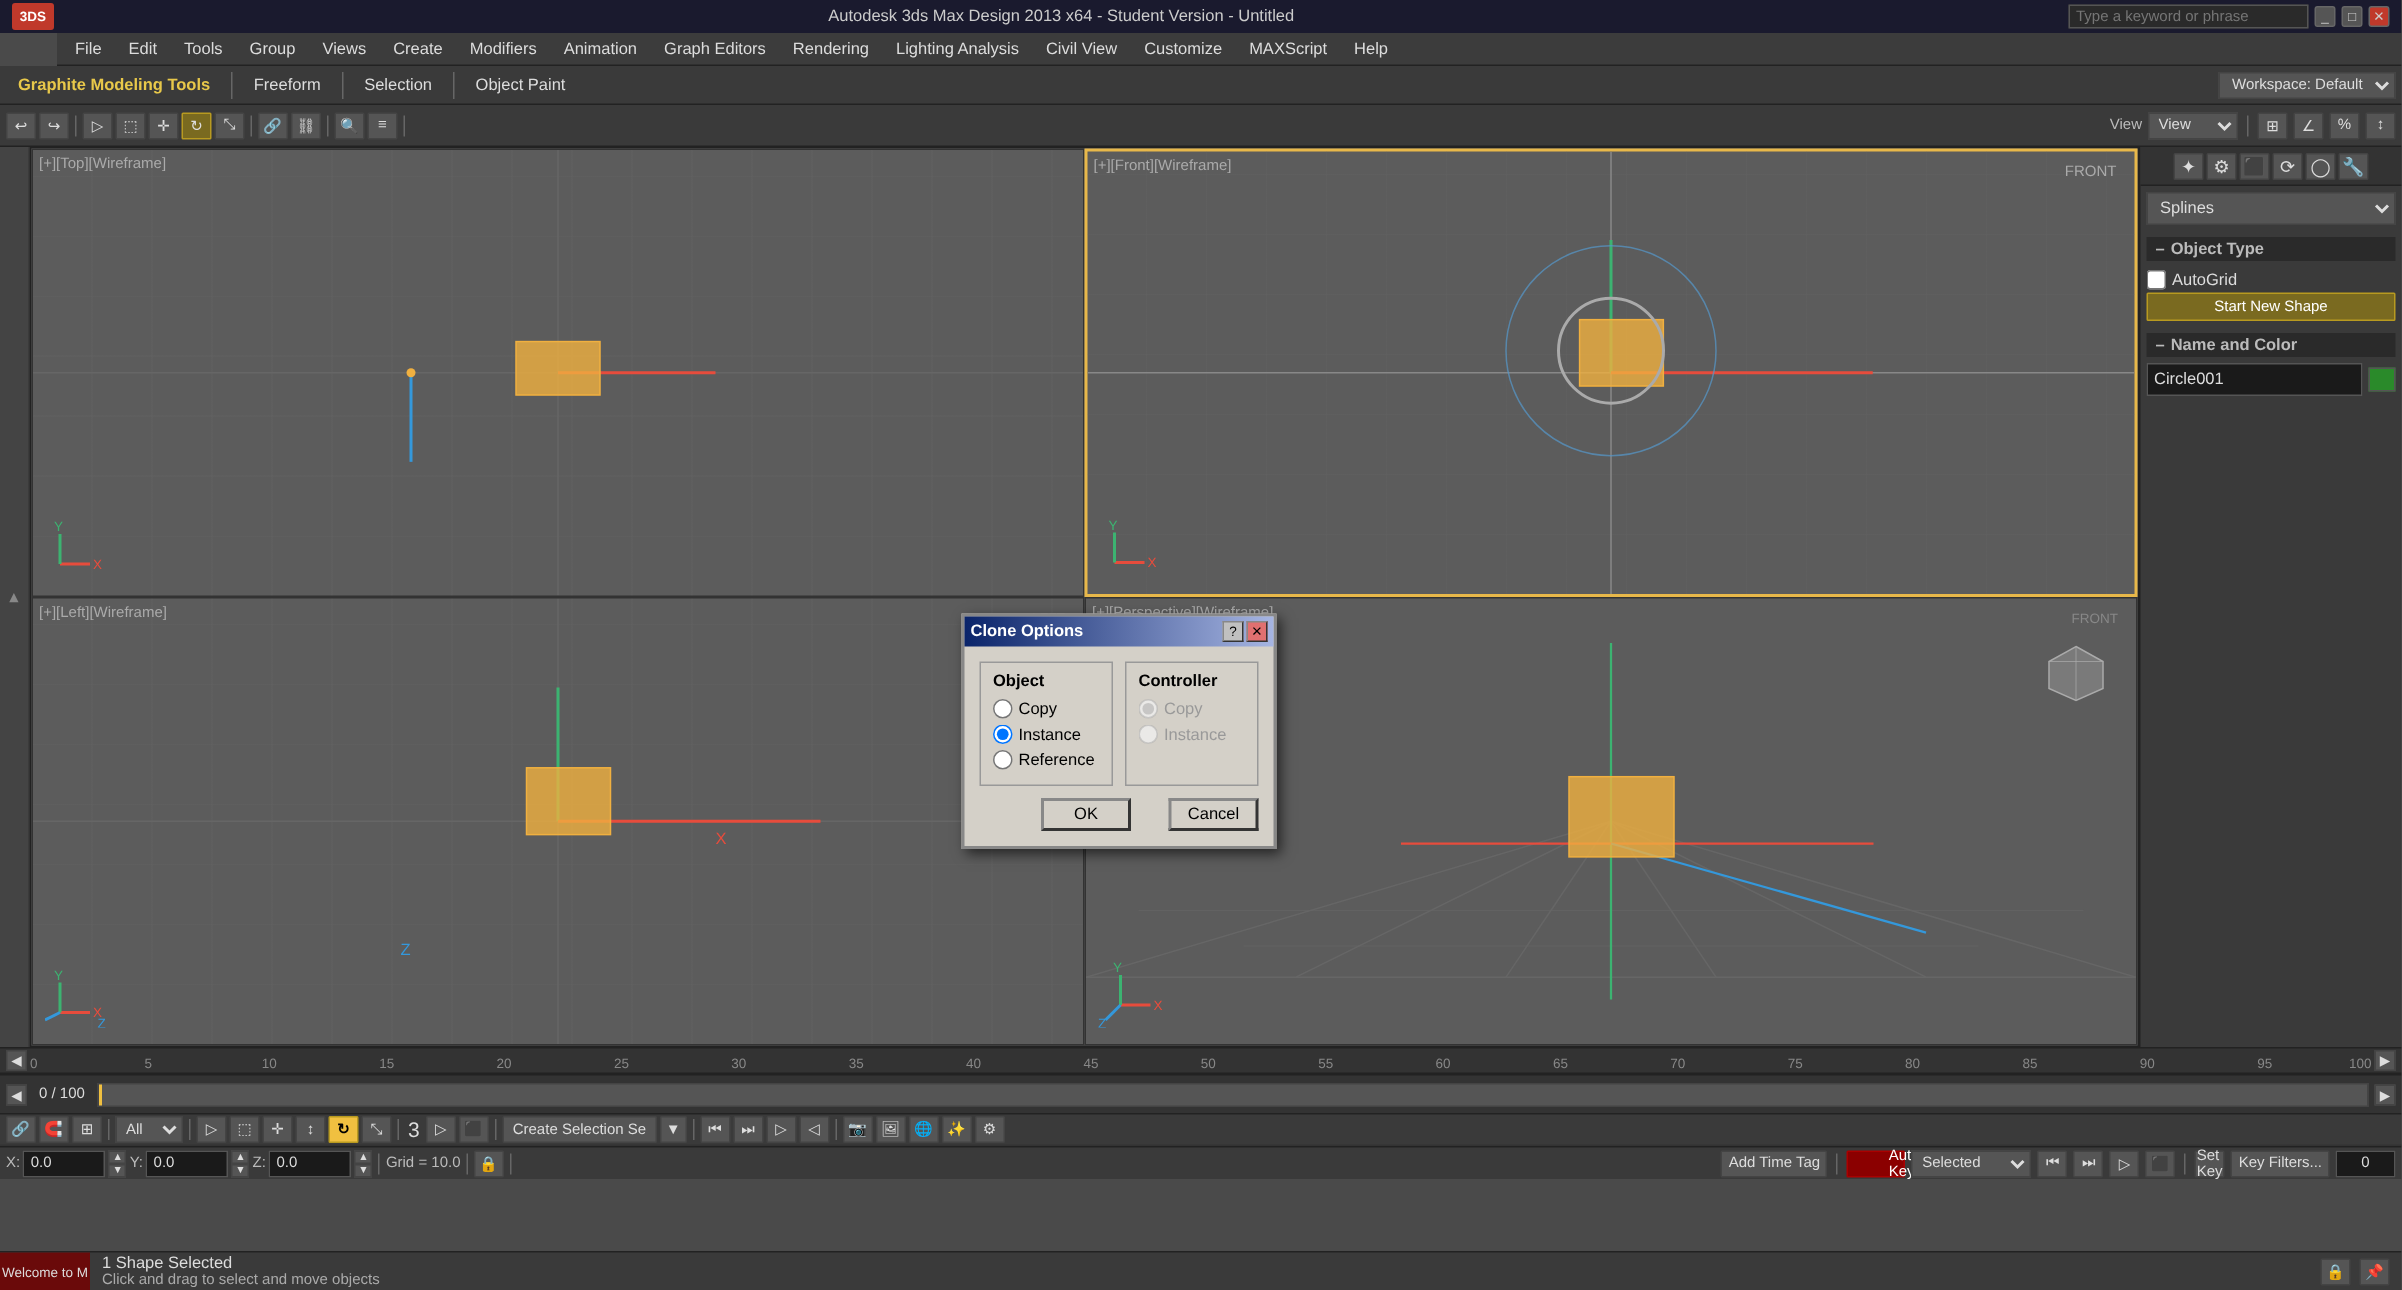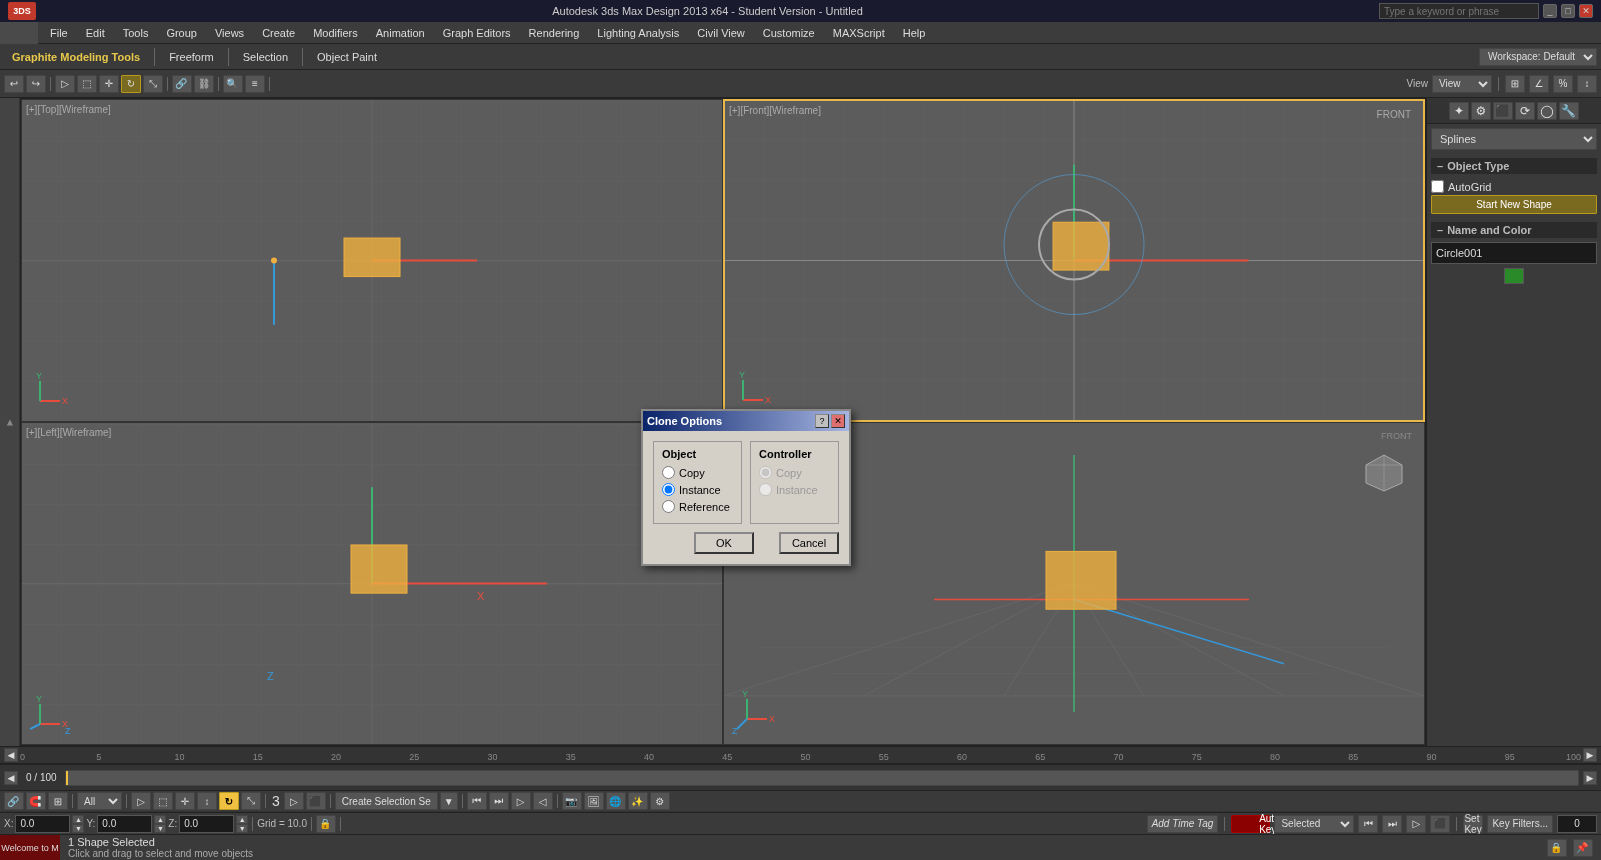--- a/index.html
+++ b/index.html
@@ -54,21 +54,21 @@
     .bt-btn { width: 20px; height: 18px; background: #555; border: 1px solid #444; display: flex; align-items: center; justify-content: center; cursor: pointer; font-size: 10px; color: #ddd; border-radius: 1px; }
     .bt-btn.active { background: #7a6a20; border-color: #b89a20; }
     .bt-sep { width: 1px; height: 14px; background: #666; margin: 0 2px; }
     .coord-group { display: flex; align-items: center; gap: 2px; }
     .coord-label { font-size: 10px; color: #bbb; }
     .coord-input { width: 55px; height: 18px; background: #1a1a1a; border: 1px solid #555; color: #ddd; font-size: 10px; padding: 0 4px; }
     .coord-spin { display: flex; flex-direction: column; }
     .coord-spin-btn { width: 12px; height: 9px; background: #555; border: 1px solid #444; display: flex; align-items: center; justify-content: center; font-size: 7px; cursor: pointer; }
 
     
-    #statusbar { height: 44px; display: flex; background: #3a3a3a; border-top: 1px solid #222; }
+    #statusbar { height: 44px; display: flex; background: #3a3a3a; border-top: 1px solid #222; margin-top: 48px; }
 
     
     #dialog-overlay { position: absolute; top: 0; left: 0; right: 0; bottom: 0; pointer-events: none; }
     #clone-dialog { position: absolute; top: 310px; left: 620px; width: 210px; background: #d4d0c8; border: 2px solid #888; box-shadow: 3px 3px 8px rgba(0,0,0,0.6); pointer-events: all; font-size: 11px; color: #000; }
     .dialog-titlebar { height: 20px; background: linear-gradient(to right, #0a246a, #a6b5e2); display: flex; align-items: center; justify-content: space-between; padding: 0 4px; cursor: move; }
     .dialog-title-text { color: white; font-size: 11px; font-weight: bold; }
     .dialog-btns { display: flex; gap: 2px; }
     .dialog-winbtn { width: 14px; height: 14px; background: #c0c0c0; border: 1px outset #888; display: flex; align-items: center; justify-content: center; font-size: 9px; cursor: pointer; color: #000; }
     .dialog-winbtn.close { background: #e07070; }
     .dialog-body { padding: 10px; }
@@ -402,21 +402,21 @@
           </div>
           <div class="rp-highlighted">Start New Shape</div>
 
         </div>
 
         <div class="rp-section">
           <div class="rp-section-title">
             <span>–</span>
             <span>Name and Color</span>
           </div>
-          <div style="display:flex;align-items:center;gap:4px;flex-direction:column;">
+          <div style="display:flex;align-items:center;gap:4px;">
             <input type="text" class="name-input" value="Circle001" style="">
             <div class="color-swatch"></div>
           </div>
         </div>
       </div>
     </div>
   </div>
 
   <div id="ruler">
     <div class="tl-arrow">◀</div>
@@ -519,21 +519,21 @@
         <div class="coord-spin-btn">▼</div>
       </div>
     </div>
     <div class="bt-sep"></div>
     <span style="font-size:10px;color:#bbb;">Grid = 10.0</span>
     <div class="bt-sep"></div>
 
     <div class="bt-btn">🔒</div>
     <div class="bt-sep"></div>
     <div style="margin-left:auto;display:flex;align-items:center;gap:4px;">
-      <div class="bt-btn" style="width:auto;padding:0 4px;font-style:italic;">Add Time Tag</div>
+      <div class="bt-btn" style="width:auto;padding:0 4px;">Add Time Tag</div>
       <div class="bt-sep"></div>
       <div class="bt-btn" style="background:#8b0000;color:#fff;border-color:#a00;padding-left:37px;">Auto Key</div>
       <select style="height:18px;background:#555;border:1px solid #444;color:#ddd;font-size:10px;padding:0 2px;width:80px;">
         <option>Selected</option>
       </select>
       <div class="bt-btn">⏮</div>
       <div class="bt-btn">⏭</div>
       <div class="bt-btn">▷</div>
       <div class="bt-btn">⬛</div>
       <div class="bt-sep"></div>

